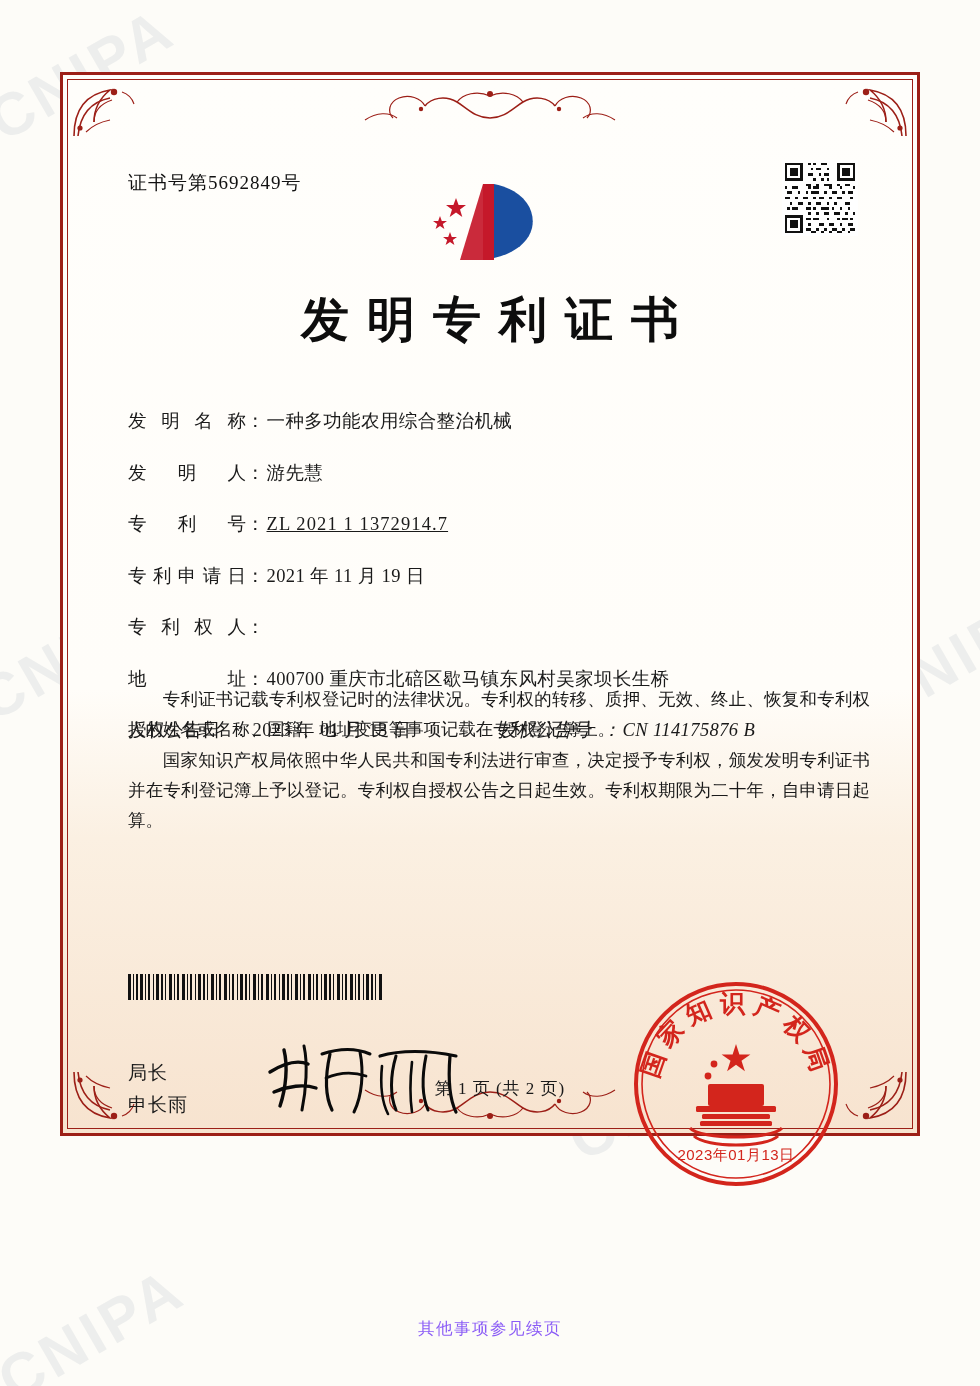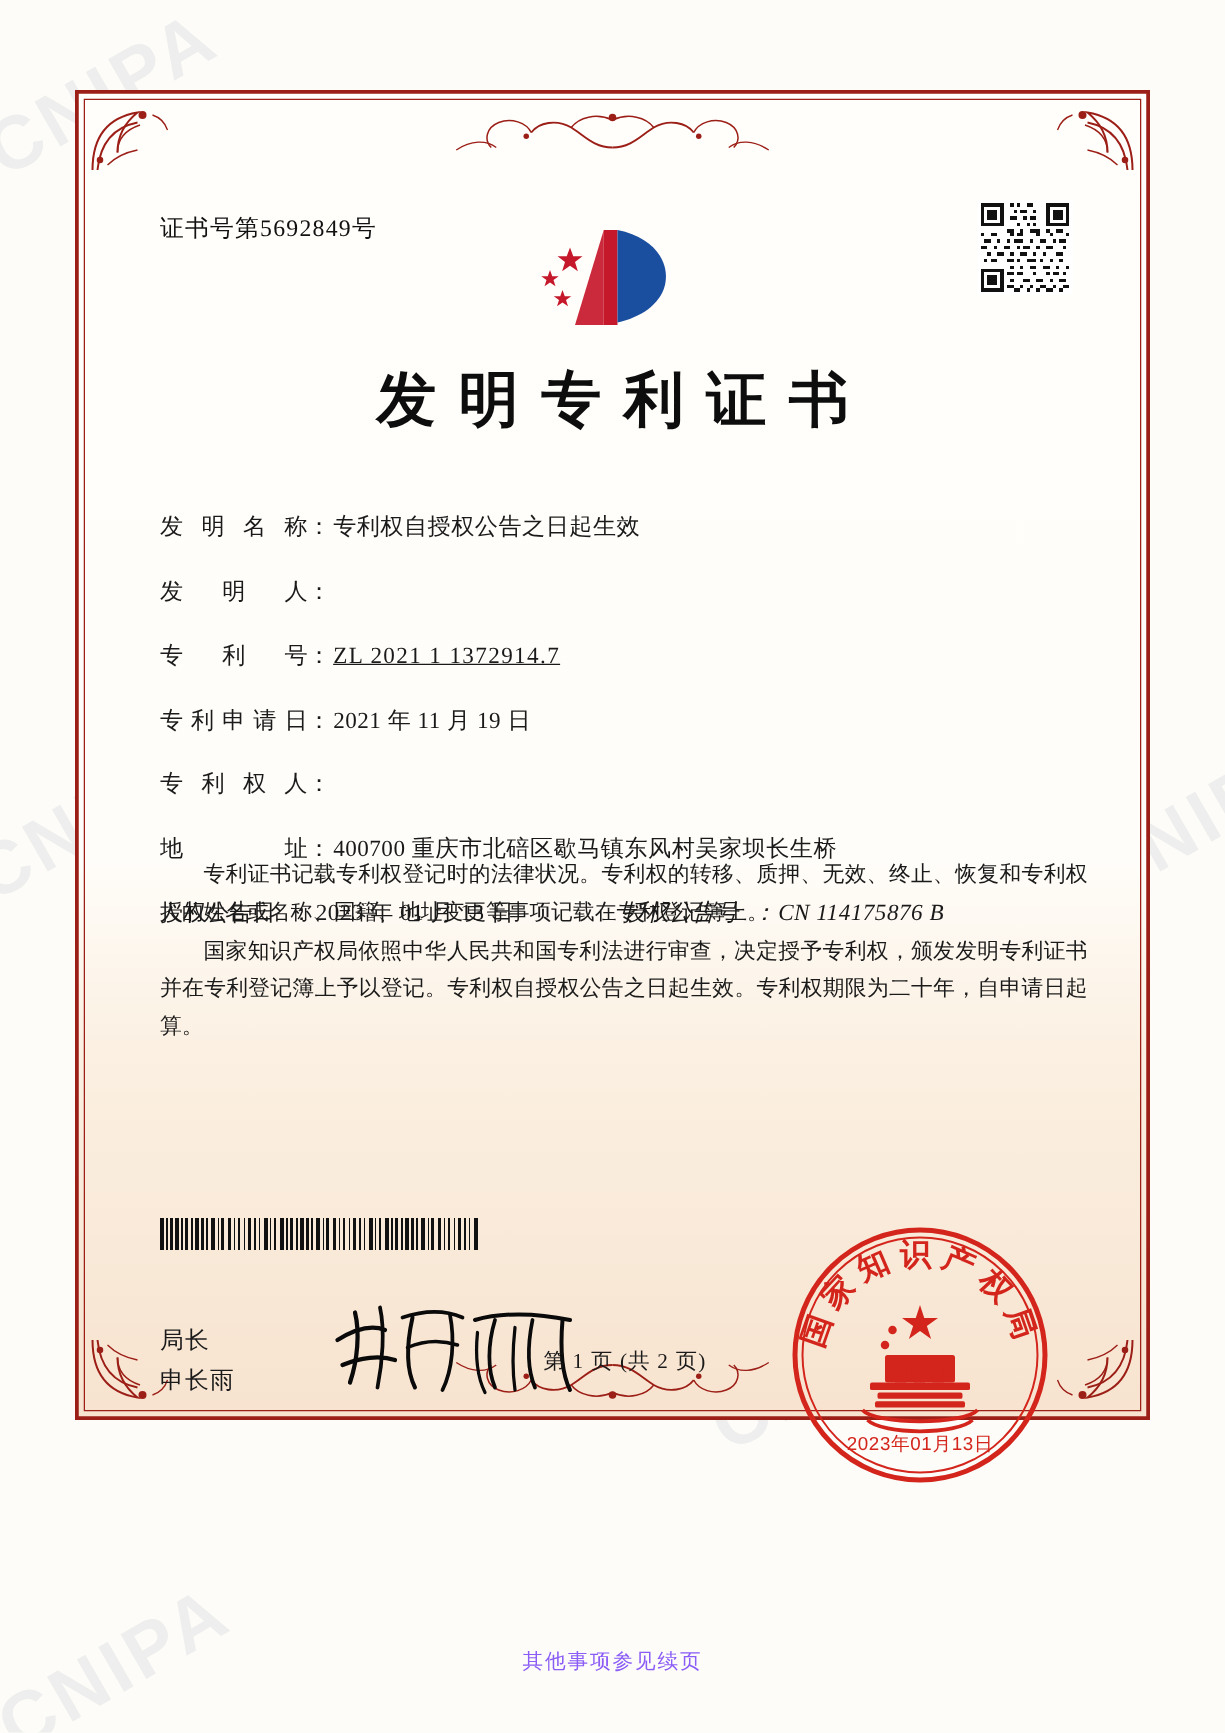--- a/index.html
+++ b/index.html
@@ -360,30 +360,31 @@
   <div class="fields">
 
     <div class="row">
       <div class="lbl">
         <span>发</span>
         <span>明</span>
         <span>名</span>
         <span>称</span>
       </div>
       <div class="colon">：</div>
-      <div class="val">专利权自授权公告之日起生效</div>
+      <div class="val">一种多功能农用综合整治机械</div>
     </div>
 
     <div class="row">
       <div class="lbl">
         <span>发</span>
         <span>明</span>
         <span>人</span>
       </div>
       <div class="colon">：</div>
+      <div class="val">游先慧</div>
     </div>
 
     <div class="row">
       <div class="lbl">
         <span>专</span>
         <span>利</span>
         <span>号</span>
       </div>
       <div class="colon">：</div>
       <div class="val spaced">ZL 2021 1 1372914.7</div>

